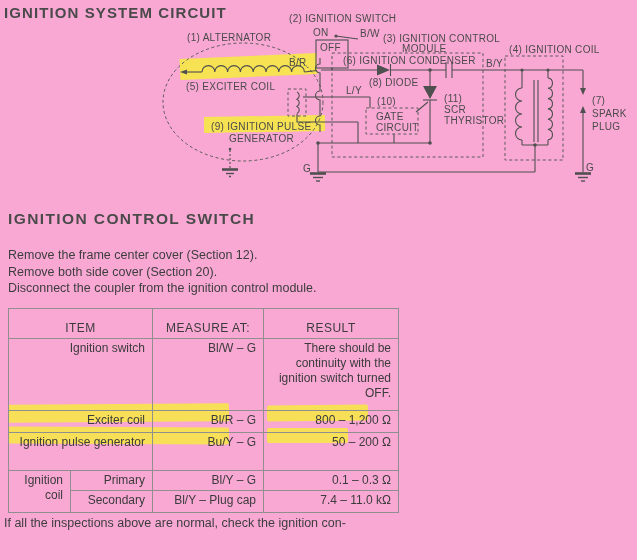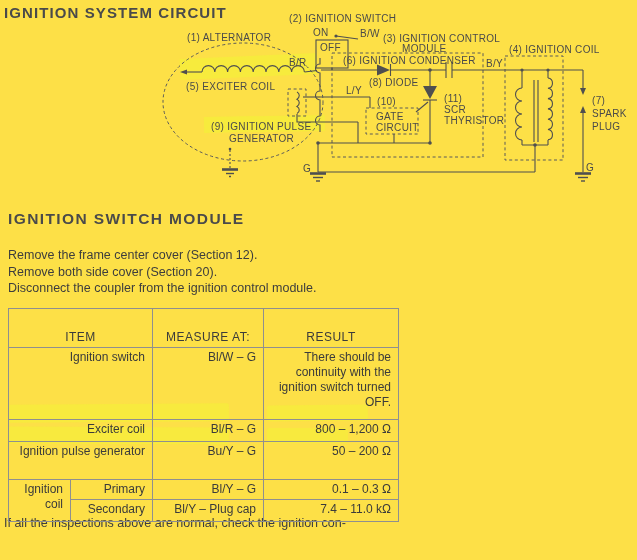--- a/index.html
+++ b/index.html
@@ -1,28 +1,28 @@
 <!DOCTYPE html>
 <html><head>
 <meta charset="utf-8">
 <style>
   html,body{margin:0;padding:0;}
   body{background:#e8e8e6;font-family:"Liberation Sans",sans-serif;}
-  .page{position:relative;width:637px;height:560px;background:#fde047;overflow:hidden;color:#3f3f3f;}
+  .page{position:relative;width:637px;height:560px;background:#f9a8d4;overflow:hidden;color:#3f3f3f;}
   .page-title{position:absolute;left:4px;top:4px;margin:0;font-size:15px;font-weight:700;
     letter-spacing:1.1px;color:#4a4a4a;z-index:3;}
   .section-heading{position:absolute;left:8px;top:210px;margin:0;font-size:15.5px;font-weight:600;
     letter-spacing:1.4px;color:#4a4a4a;}
   .circuit-svg{position:absolute;left:0;top:0;z-index:1;}
   .instructions{position:absolute;left:8px;top:247px;font-size:12.5px;line-height:16.5px;color:#3d3d3d;}
   .spec-table{position:absolute;left:8px;top:308px;border-collapse:collapse;table-layout:fixed;
     width:390px;font-size:12px;color:#3b3b3b;background:transparent;z-index:2;}
   .spec-table td,.spec-table th{border:1px solid #8f8f8f;padding:2px 7px;vertical-align:top;
     text-align:right;font-weight:400;line-height:15px;background:transparent;}
-  .spec-table th{text-align:center;letter-spacing:0.5px;padding-top:21px;}
+  .spec-table th{text-align:center;letter-spacing:0.5px;padding-top:12px;}
   .spec-table{border:1px solid #777;}
   .hl{position:absolute;background:#f6ec3c;opacity:0.82;border-radius:2px;z-index:1;}
   .hl-exciter-left{left:8px;top:404px;width:221px;height:18px;transform:rotate(-0.4deg);}
   .hl-exciter-result{left:267px;top:405px;width:101px;height:16px;transform:rotate(-0.5deg);}
   .hl-pulse-left{left:8px;top:427px;width:221px;height:17px;transform:rotate(0.3deg);}
   .hl-pulse-result{left:267px;top:428px;width:81px;height:15px;}
   .footer-note{position:absolute;left:4px;top:515px;font-size:12.5px;line-height:16px;color:#3d3d3d;}
   .dlabel{font-size:10px;fill:#4a4a4a;letter-spacing:0.3px;}
   .wire{stroke:#4f4f4f;stroke-width:1.1;fill:none;}
   .wire-d{stroke:#5a5a5a;stroke-width:1;fill:none;stroke-dasharray:3 2.6;}
@@ -144,21 +144,21 @@
       <text x="211" y="130" class="dlabel">(9) IGNITION PULSE</text>
       <text x="229" y="142" class="dlabel">GENERATOR</text>
       <text x="592" y="104" class="dlabel">(7)</text>
       <text x="592" y="117" class="dlabel">SPARK</text>
       <text x="592" y="130" class="dlabel">PLUG</text>
       <text x="303" y="172" class="dlabel">G</text>
       <text x="586" y="171" class="dlabel">G</text>
     </g>
   </svg>
 
-  <h2 class="section-heading">IGNITION SWITCH MODULE</h2>
+  <h2 class="section-heading">IGNITION CONTROL SWITCH</h2>
 
   <div class="instructions">
     <div>Remove the frame center cover (Section 12).</div>
     <div>Remove both side cover (Section 20).</div>
     <div>Disconnect the coupler from the ignition control module.</div>
   </div>
 
   <div class="hl hl-exciter-left"></div>
   <div class="hl hl-exciter-result"></div>
   <div class="hl hl-pulse-left"></div>

